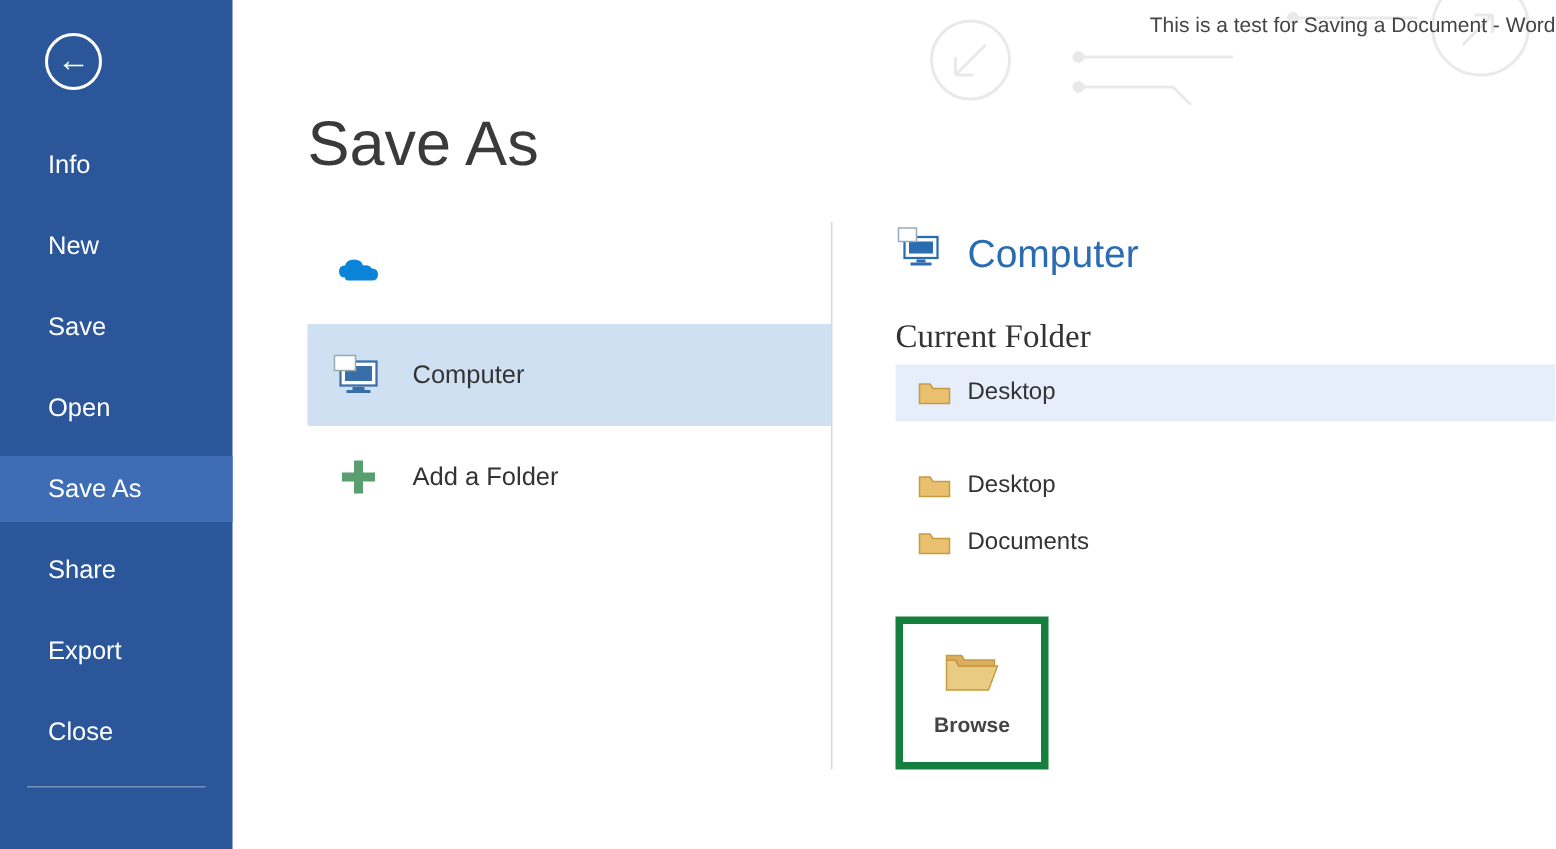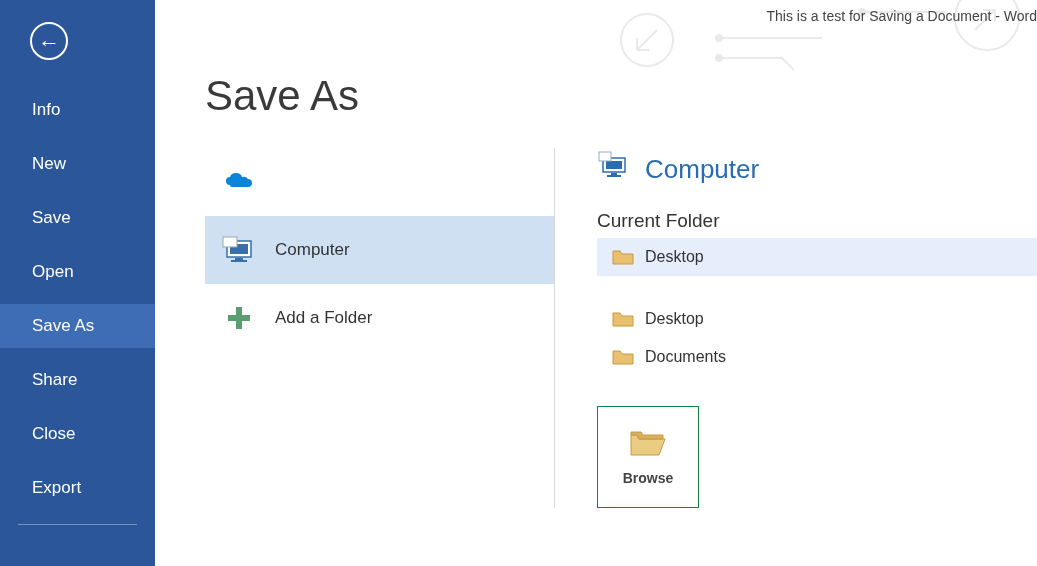--- a/index.html
+++ b/index.html
@@ -113,23 +113,24 @@
     display: flex;
     align-items: center;
     margin-bottom: 22px;
   }
   .detail-title {
     font-size: 26px;
     color: #2b6cb0;
     margin-left: 14px;
   }
   .section-label {
-    font-size: 19px;
+    font-size: 22px;
     color: #333;
     margin-bottom: 6px;
+    font-family: Liberation Serif, serif;
   }
   .folder-row {
     display: flex;
     align-items: center;
     height: 38px;
     padding-left: 14px;
     font-size: 16px;
     color: #333;
     cursor: pointer;
   }
@@ -140,21 +141,21 @@
     width: 24px;
     display: flex;
     justify-content: center;
   }
   .folder-label { margin-left: 10px; text-align: right; }
   .recent-block { margin-top: 24px; }
   .browse-btn {
     margin-top: 30px;
     width: 102px;
     height: 102px;
-    border: 1px solid #15803d;
+    border: 5px solid #15803d;
     display: flex;
     flex-direction: column;
     align-items: center;
     justify-content: center;
     cursor: pointer;
     font-size: 14px;
     font-weight: 600;
     color: #444;
     gap: 10px;
   }
@@ -180,22 +181,22 @@
 <div class="sidebar">
   <div class="back-btn">
     <span class="back-arrow">←</span>
   </div>
   <div class="side-item">Info</div>
   <div class="side-item">New</div>
   <div class="side-item">Save</div>
   <div class="side-item">Open</div>
   <div class="side-item selected">Save As</div>
   <div class="side-item">Share</div>
+  <div class="side-item">Export</div>
   <div class="side-item">Close</div>
-  <div class="side-item">Export</div>
   <div class="side-sep"></div>
 
 </div>
 
 <div class="titlebar">This is a test for Saving a Document - Word</div>
 
 <div class="main">
   <div class="page-title">Save As</div>
 
   <div class="columns">

